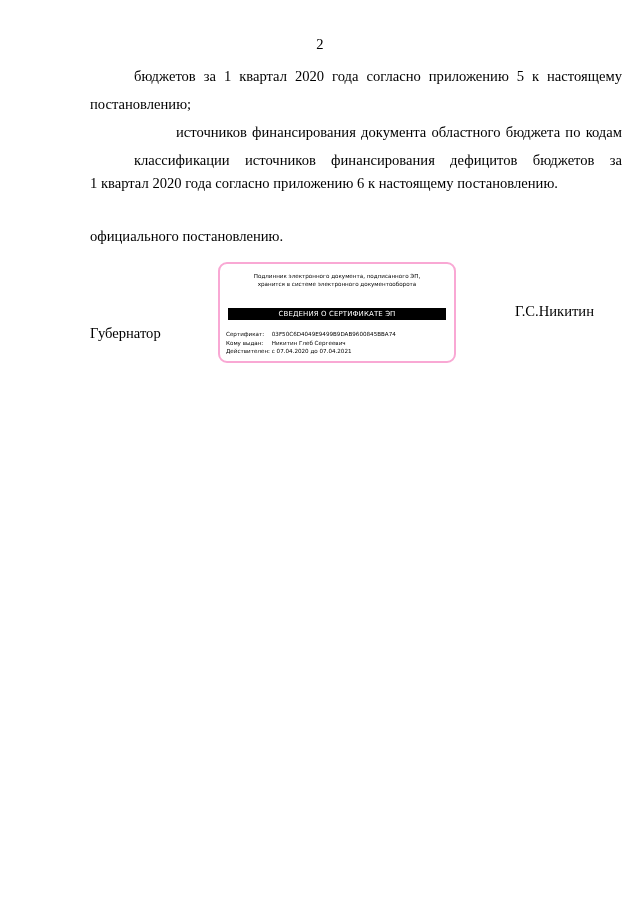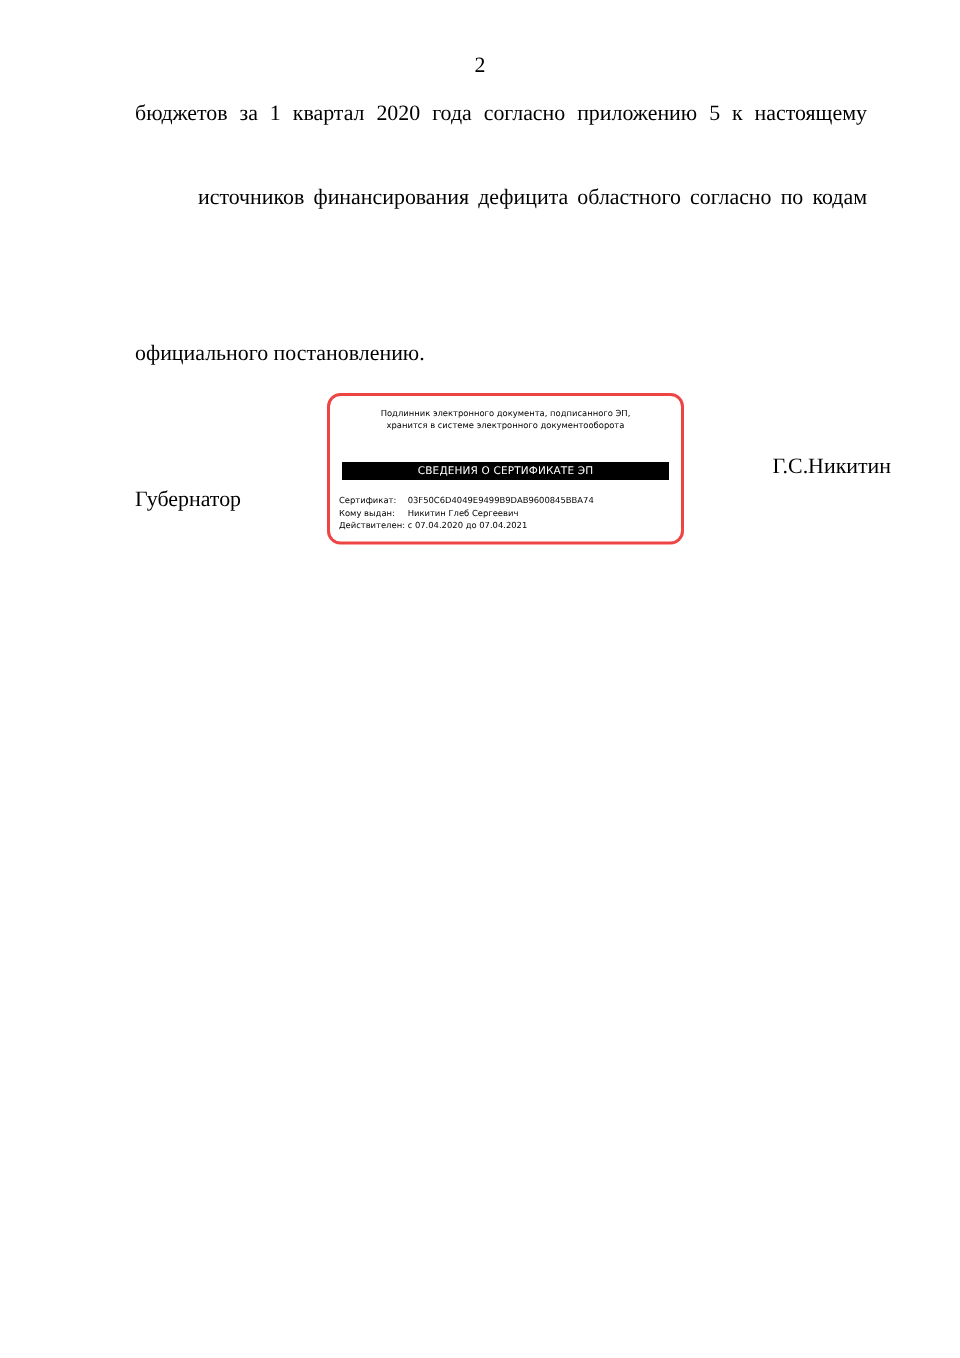--- a/index.html
+++ b/index.html
@@ -1,46 +1,49 @@
 <!DOCTYPE html>
 <html><head>
 <meta charset="utf-8">
 <style>
   html, body { margin: 0; padding: 0; background: #ffffff; }
   body { width: 640px; height: 905px; position: relative; overflow: hidden; }
   .page { position: absolute; left: 0; top: 0; width: 640px; height: 905px; background: #fff; }
   .txt { font-family: "Liberation Serif", serif; font-size: 14.6px; color: #000; position: absolute; white-space: nowrap; }
   .page-num { left: 0; width: 640px; text-align: center; top: 36px; }
   .line { left: 90px; width: 488px; }
-  .just { text-align: justify; text-align-last: justify; }
+  .just { text-align: justify; text-align-last: justify; margin-left: 44px; }
   .indent { left: 132px; width: 446px; }
   .sig-left { left: 90px; top: 303px; margin-top: 22px; }
   .sig-right { right: 46px; top: 303px; }
   .stamp {
     position: absolute; left: 218px; top: 262px; width: 238px; height: 101px;
-    border: 2px solid #ef4444; border-radius: 9px; box-sizing: border-box; background: #fff;
+    border: 2px solid #f9a8d4; border-radius: 9px; box-sizing: border-box; background: #fff;
     font-family: "DejaVu Sans", sans-serif; color: #000;
   }
   .stamp-head { position: absolute; left: 0; width: 100%; top: 8px; text-align: center; font-size: 5.6px; line-height: 8px; }
   .stamp-bar {
     position: absolute; left: 8px; right: 8px; top: 44px; height: 12px; background: #000; color: #fff;
     font-size: 7px; text-align: center; line-height: 12px; letter-spacing: 0.1px;
   }
   .stamp-rows { position: absolute; left: 6px; top: 66px; font-size: 5.6px; line-height: 8.5px; }
   .stamp-row { white-space: nowrap; }
   .lbl { display: inline-block; }
 </style>
 </head>
 <body>
 
 <div class="page">
   <div class="txt page-num">2</div>
 
   <div class="txt line just" style="top:68px;">бюджетов за 1 квартал 2020 года согласно приложению 5 к настоящему</div>
-  <div class="txt indent just" style="top:124px;">источников финансирования дефицита областного согласно по кодам</div>
+  <div class="txt line" style="top:96px;">постановлению;</div>
+  <div class="txt indent just" style="top:124px;">источников финансирования документа областного бюджета по кодам</div>
+  <div class="txt line just" style="top:152px;">классификации источников финансирования дефицитов бюджетов за</div>
+  <div class="txt line" style="top:175px;">1 квартал 2020 года согласно приложению 6 к настоящему постановлению.</div>
   <div class="txt line" style="top:228px;">официального постановлению.</div>
 
   <div class="txt sig-left">Губернатор</div>
 
   <div class="stamp">
     <div class="stamp-head">
       <div>Подлинник электронного документа, подписанного ЭП,</div>
       <div>хранится в системе электронного документооборота</div>
     </div>
     <div class="stamp-bar">СВЕДЕНИЯ О СЕРТИФИКАТЕ ЭП</div>

